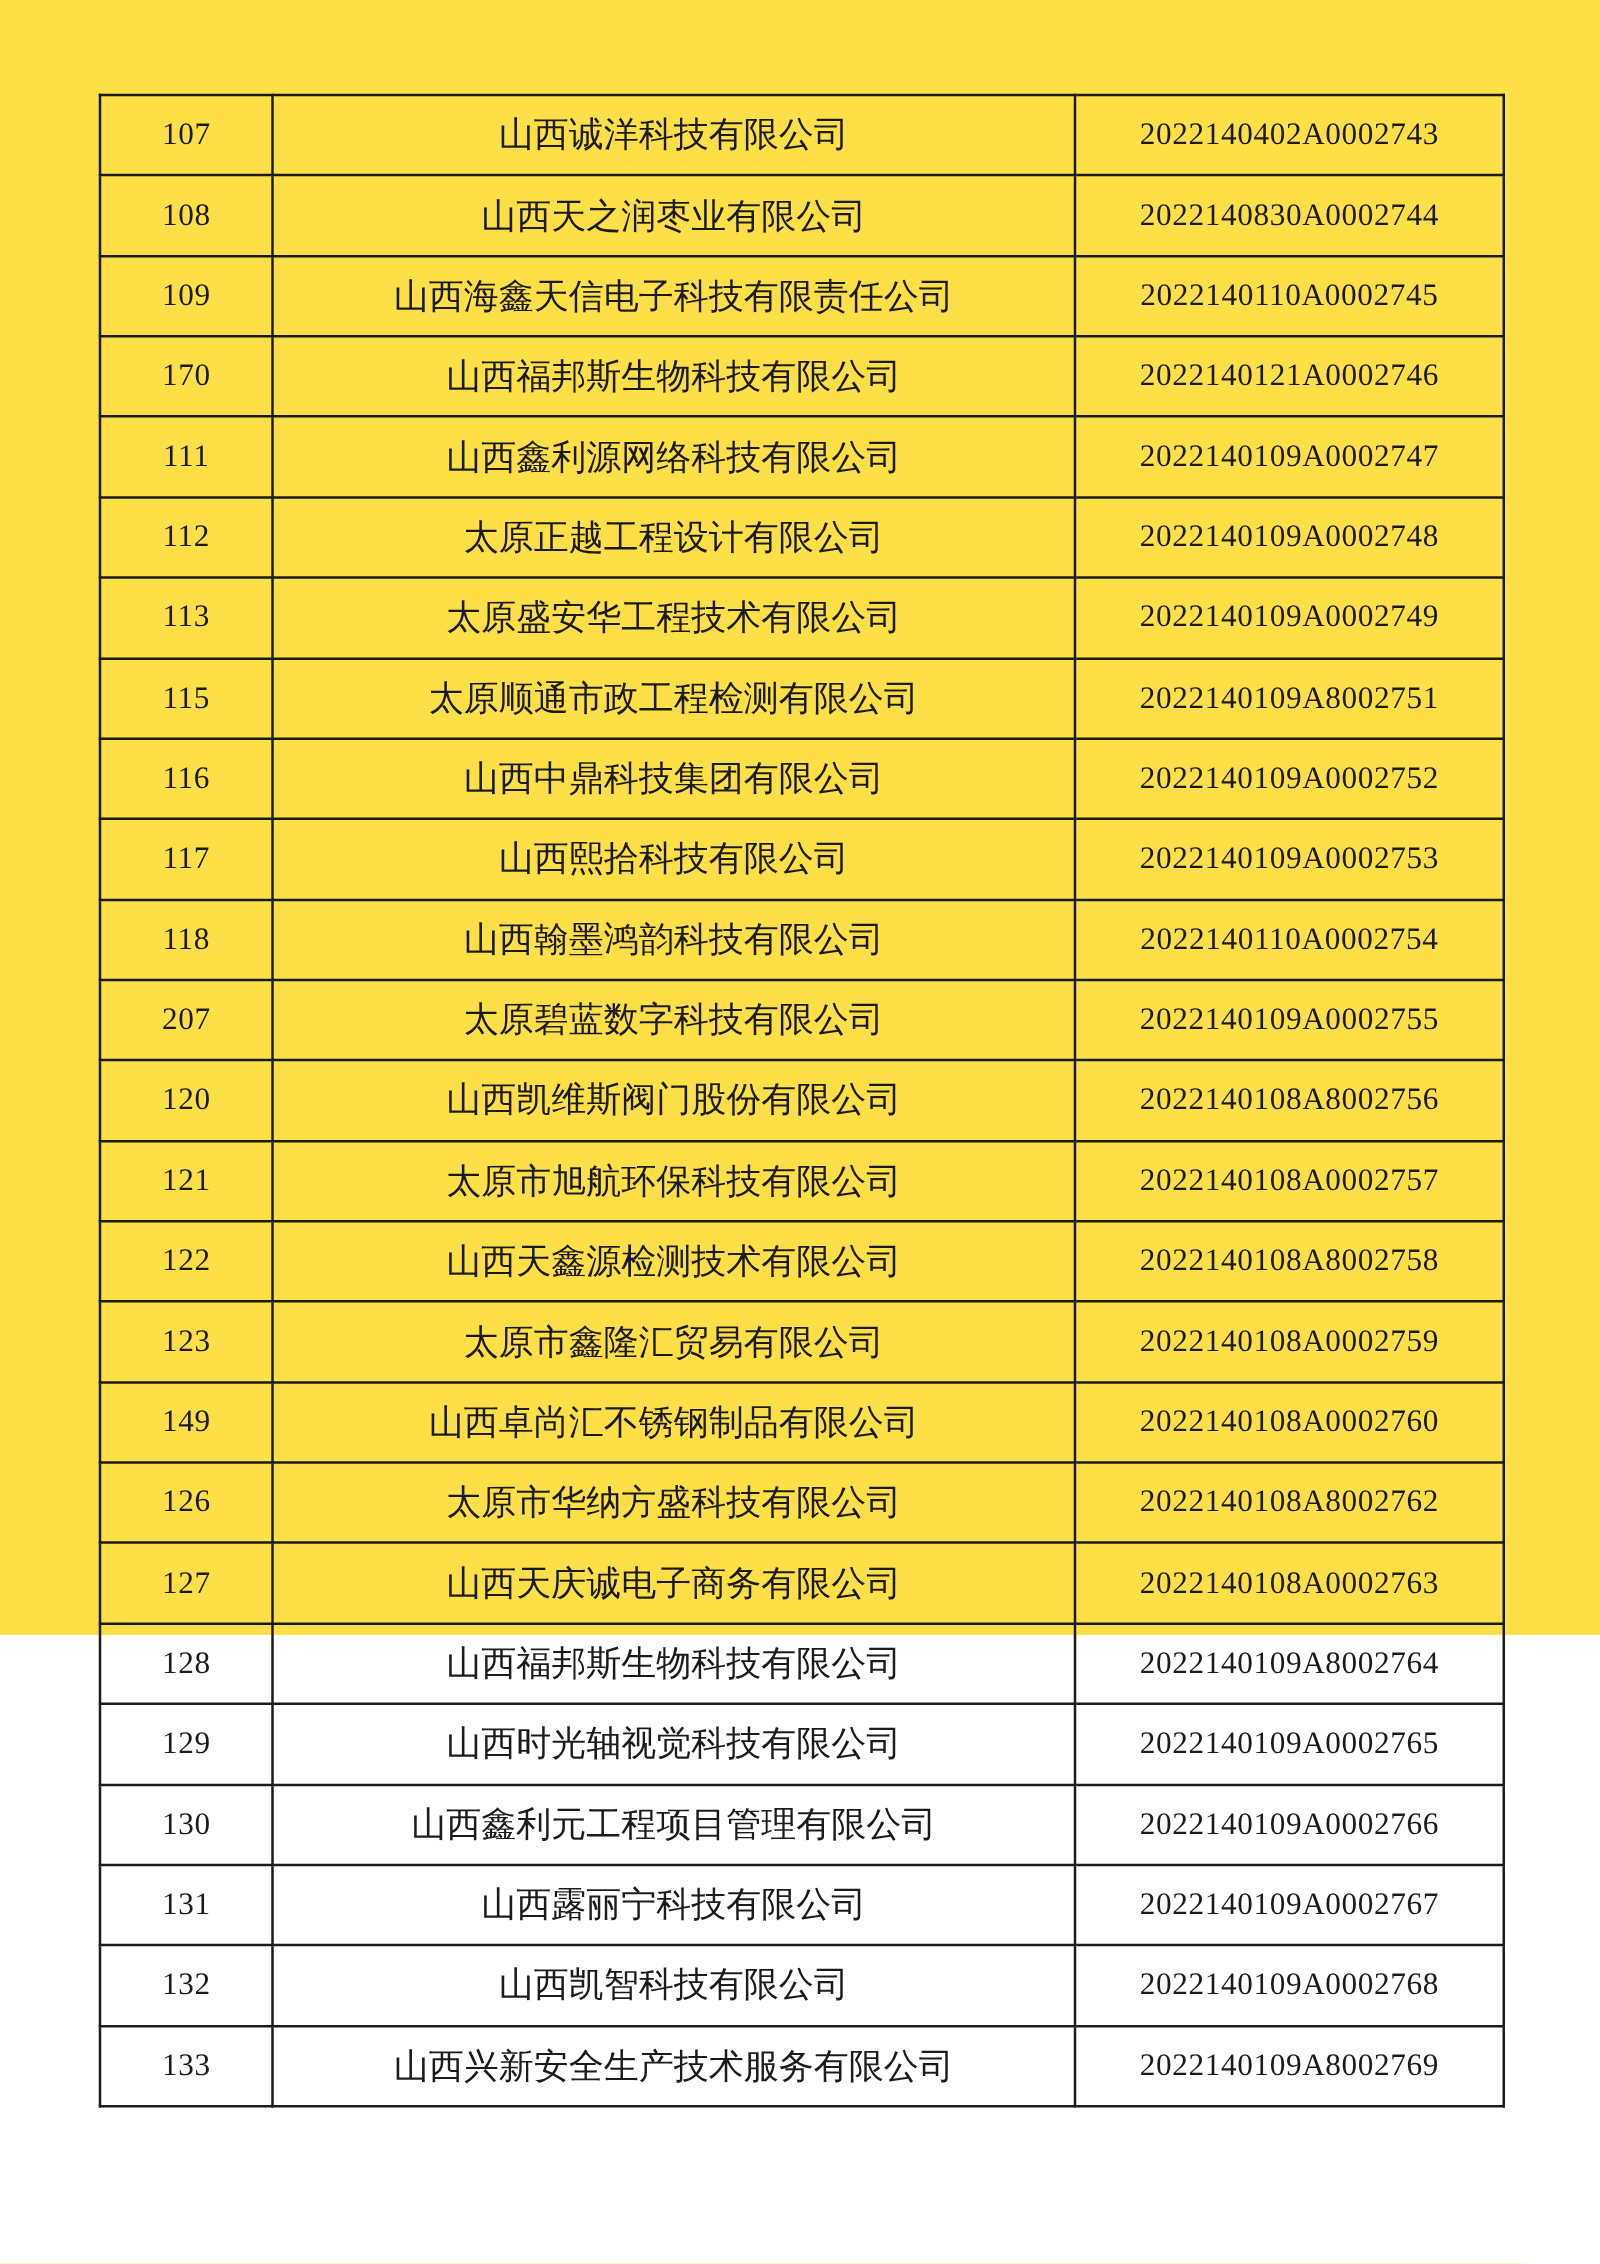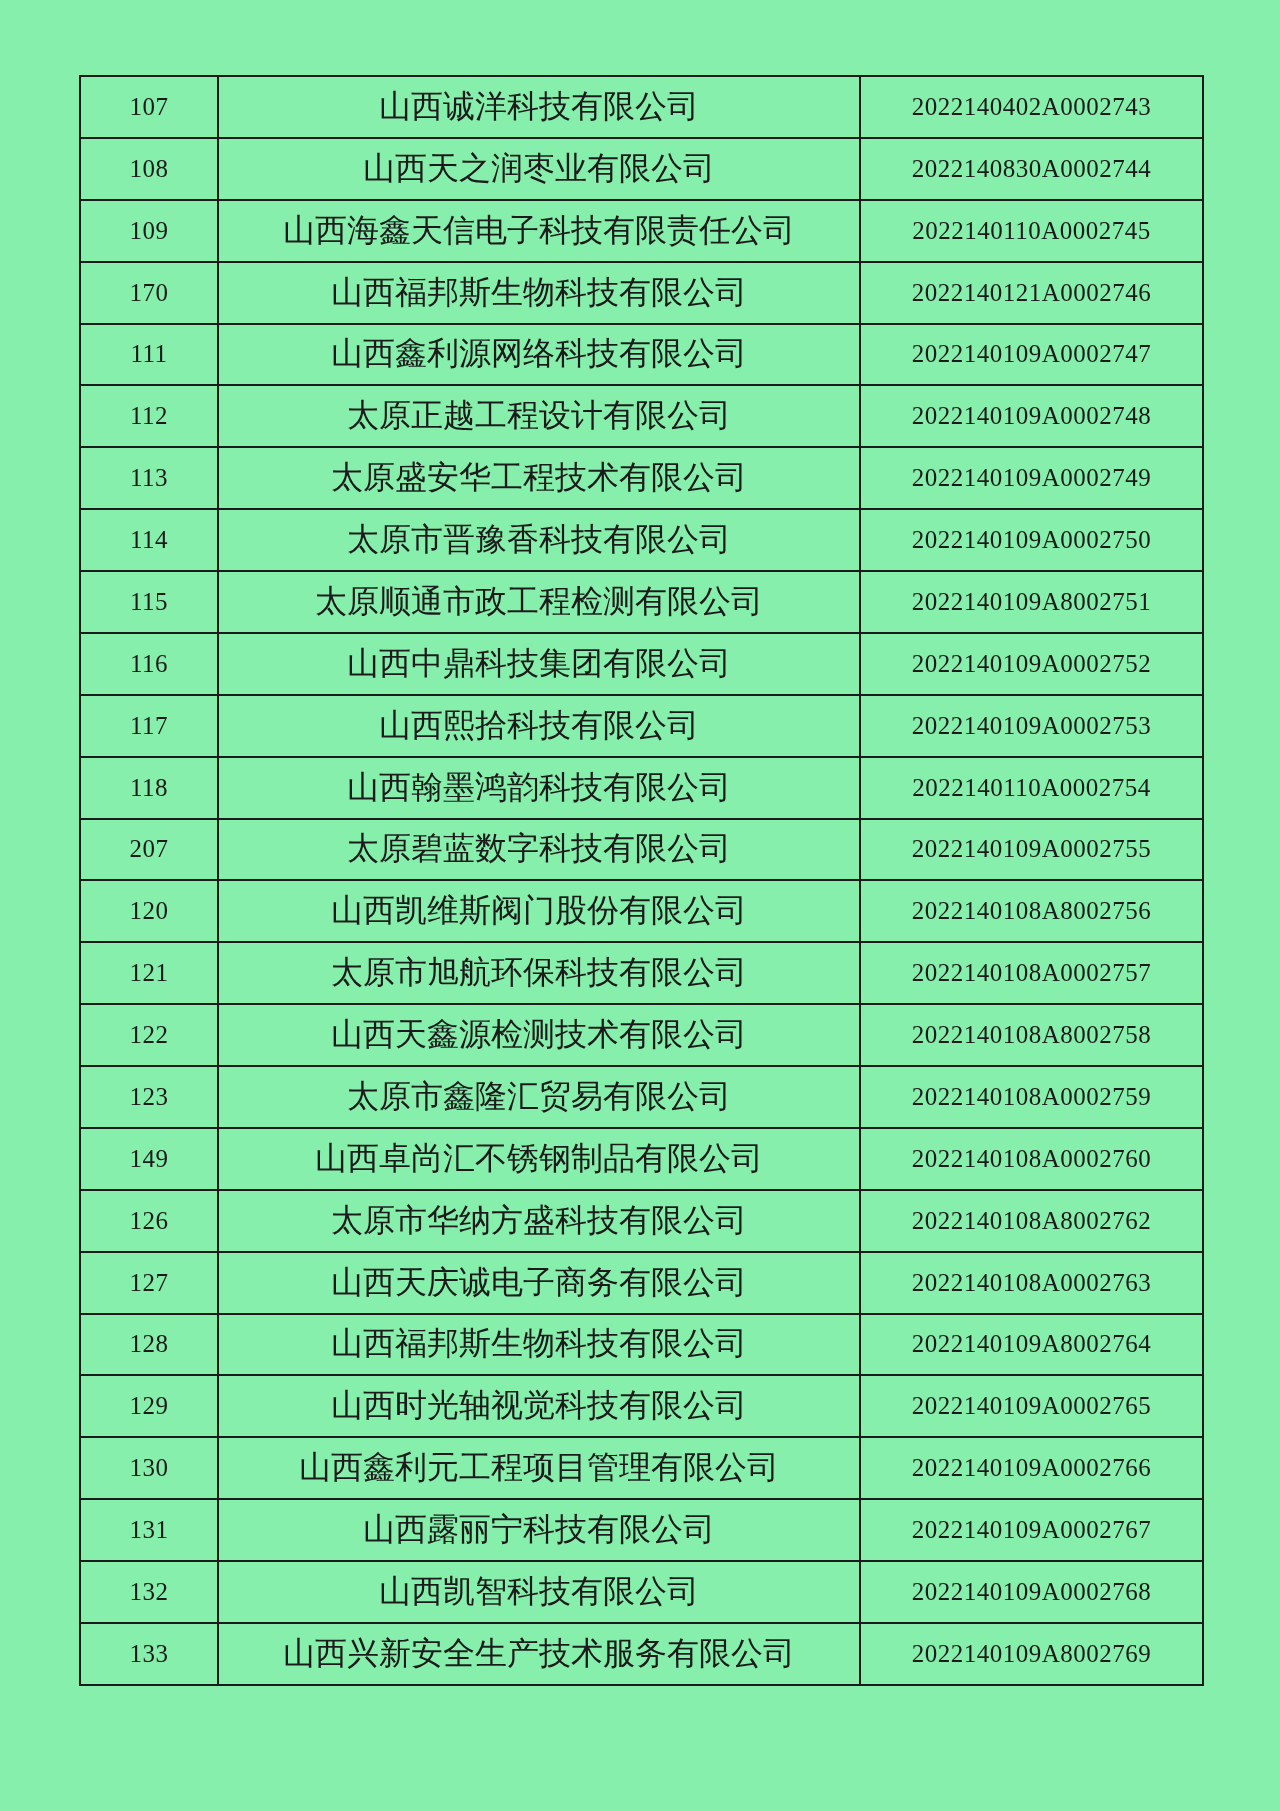--- a/index.html
+++ b/index.html
@@ -10,22 +10,22 @@
     width: 1280px;
     height: 1811px;
     background: #ffffff;
     position: relative;
     font-family: "Liberation Serif", "DejaVu Serif", serif;
   }
   .page {
     position: absolute;
     left: 0; top: 0;
     width: 1280px;
-    height: 1811px;
-    background: #86efac;
+    height: 1308px;
+    background: #fde047;
   }
   table.registry {
     position: absolute;
     left: 79px;
     top: 75px;
     width: 1123px;
     height: 1611px;
     border-collapse: collapse;
     table-layout: fixed;
     color: var(--text-color, #1b1b1b);
@@ -36,21 +36,21 @@
     vertical-align: middle;
     padding: 0 4px;
     overflow: hidden;
     white-space: nowrap;
   }
   td.cell-no {
     font-size: 25px;
     letter-spacing: 0.5px;
   }
   td.cell-company {
-    font-size: 32px;
+    font-size: 28px;
   }
   td.cell-code {
     font-size: 25px;
     letter-spacing: 0.5px;
   }
   .col-no    { width: 138px; }
   .col-name  { width: 642px; }
   .col-code  { width: 343px; }
 </style>
 </head>
@@ -91,25 +91,20 @@
         </tr>
         <tr>
           <td class="cell-no">112</td>
           <td class="cell-company">太原正越工程设计有限公司</td>
           <td class="cell-code">2022140109A0002748</td>
         </tr>
         <tr>
           <td class="cell-no">113</td>
           <td class="cell-company">太原盛安华工程技术有限公司</td>
           <td class="cell-code">2022140109A0002749</td>
-        </tr>
-        <tr>
-          <td class="cell-no">114</td>
-          <td class="cell-company">太原市晋豫香科技有限公司</td>
-          <td class="cell-code">2022140109A0002750</td>
         </tr>
         <tr>
           <td class="cell-no">115</td>
           <td class="cell-company">太原顺通市政工程检测有限公司</td>
           <td class="cell-code">2022140109A8002751</td>
         </tr>
         <tr>
           <td class="cell-no">116</td>
           <td class="cell-company">山西中鼎科技集团有限公司</td>
           <td class="cell-code">2022140109A0002752</td>

